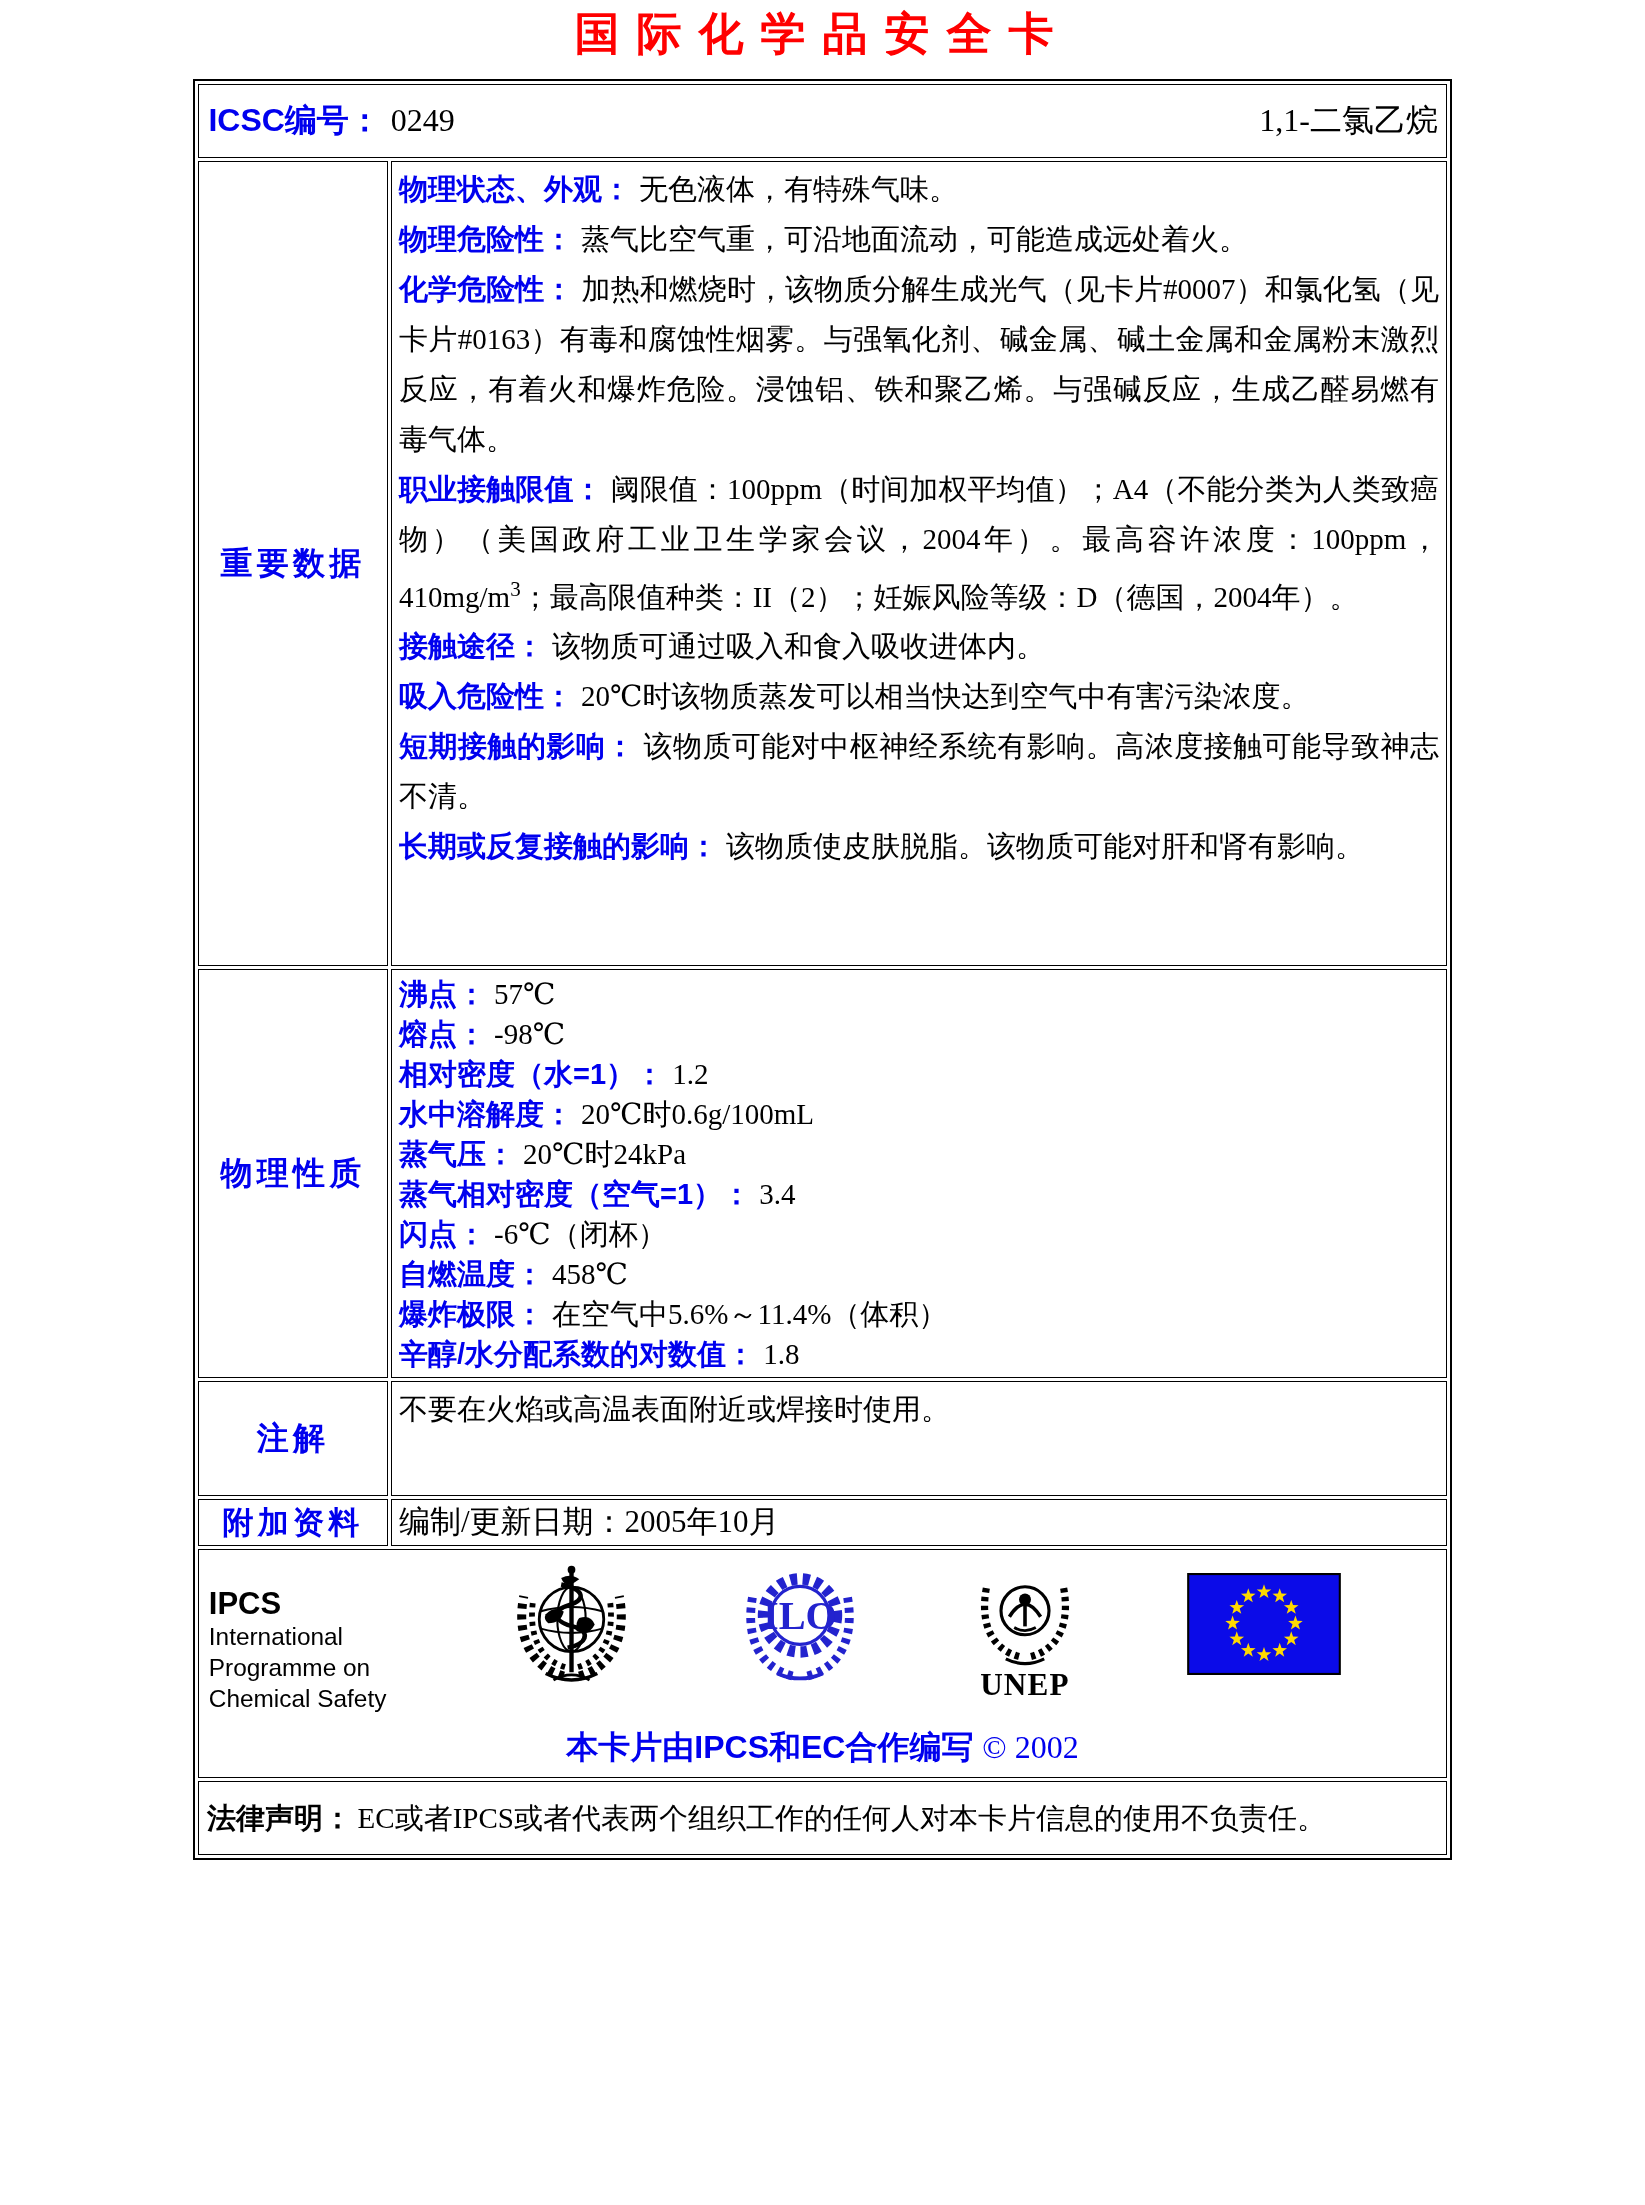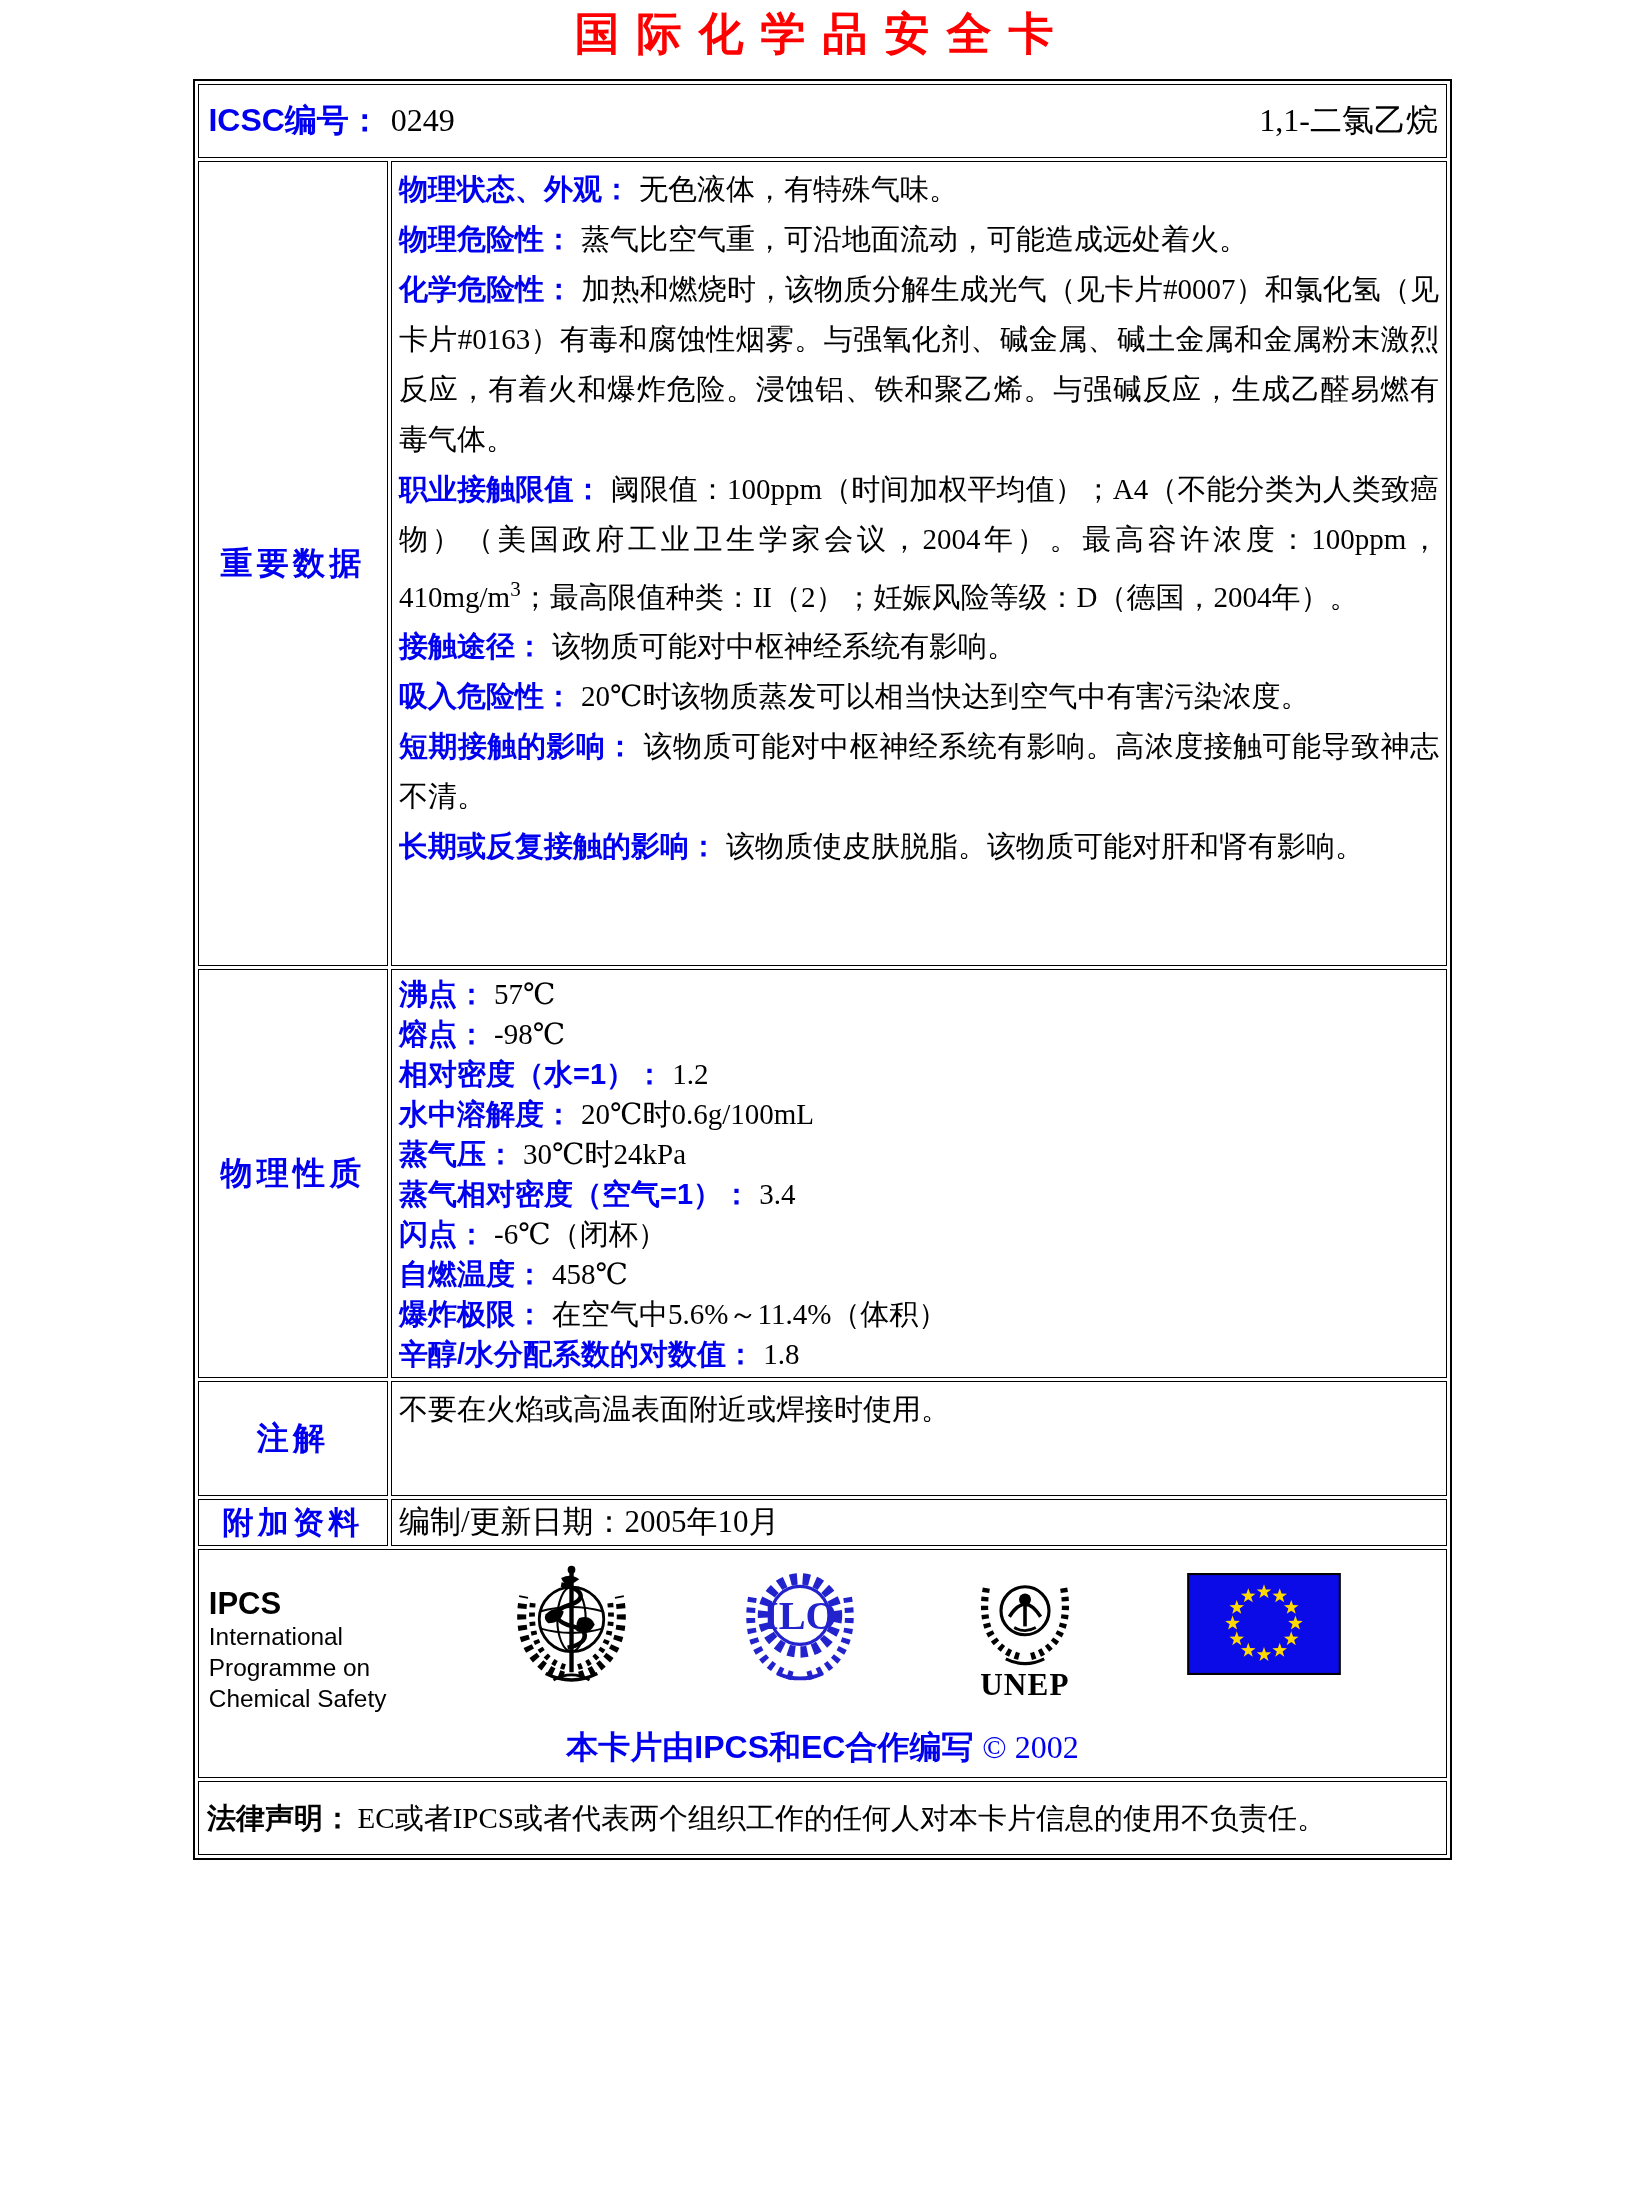--- a/index.html
+++ b/index.html
@@ -71,36 +71,36 @@
     </td>
   </tr>
 
   <tr>
     <td class="rowlabel" style="height:803px;">重要数据</td>
     <td class="content imp">
       <p><span class="lbl-inline">物理状态、外观：</span><span>无色液体，有特殊气味。</span></p>
       <p><span class="lbl-inline">物理危险性：</span><span>蒸气比空气重，可沿地面流动，可能造成远处着火。</span></p>
       <p><span class="lbl-inline">化学危险性：</span><span>加热和燃烧时，该物质分解生成光气（见卡片#0007）和氯化氢（见卡片#0163）有毒和腐蚀性烟雾。与强氧化剂、碱金属、碱土金属和金属粉末激烈反应，有着火和爆炸危险。浸蚀铝、铁和聚乙烯。与强碱反应，生成乙醛易燃有毒气体。</span></p>
       <p><span class="lbl-inline">职业接触限值：</span><span>阈限值：100ppm（时间加权平均值）；A4（不能分类为人类致癌物）（美国政府工业卫生学家会议，2004年）。最高容许浓度：100ppm，410mg/m</span><sup>3</sup><span>；最高限值种类：II（2）；妊娠风险等级：D（德国，2004年）。</span></p>
-      <p><span class="lbl-inline">接触途径：</span><span>该物质可能对中枢神经系统有影响。</span></p>
+      <p><span class="lbl-inline">接触途径：</span><span>该物质可通过吸入和食入吸收进体内。</span></p>
       <p><span class="lbl-inline">吸入危险性：</span><span>20℃时该物质蒸发可以相当快达到空气中有害污染浓度。</span></p>
       <p><span class="lbl-inline">短期接触的影响：</span><span>该物质可能对中枢神经系统有影响。高浓度接触可能导致神志不清。</span></p>
       <p><span class="lbl-inline">长期或反复接触的影响：</span><span>该物质使皮肤脱脂。该物质可能对肝和肾有影响。</span></p>
     </td>
   </tr>
 
   <tr>
     <td class="rowlabel" style="height:398px;">物理性质</td>
     <td class="content">
       <ul class="props">
         <li><span class="lbl-inline">沸点：</span><span>57℃</span></li>
         <li><span class="lbl-inline">熔点：</span><span>-98℃</span></li>
         <li><span class="lbl-inline">相对密度（水=1）：</span><span>1.2</span></li>
         <li><span class="lbl-inline">水中溶解度：</span><span>20℃时0.6g/100mL</span></li>
-        <li><span class="lbl-inline">蒸气压：</span><span>30℃时24kPa</span></li>
+        <li><span class="lbl-inline">蒸气压：</span><span>20℃时24kPa</span></li>
         <li><span class="lbl-inline">蒸气相对密度（空气=1）：</span><span>3.4</span></li>
         <li><span class="lbl-inline">闪点：</span><span>-6℃（闭杯）</span></li>
         <li><span class="lbl-inline">自燃温度：</span><span>458℃</span></li>
         <li><span class="lbl-inline">爆炸极限：</span><span>在空气中5.6%～11.4%（体积）</span></li>
         <li><span class="lbl-inline">辛醇/水分配系数的对数值：</span><span>1.8</span></li>
       </ul>
     </td>
   </tr>
 
 

